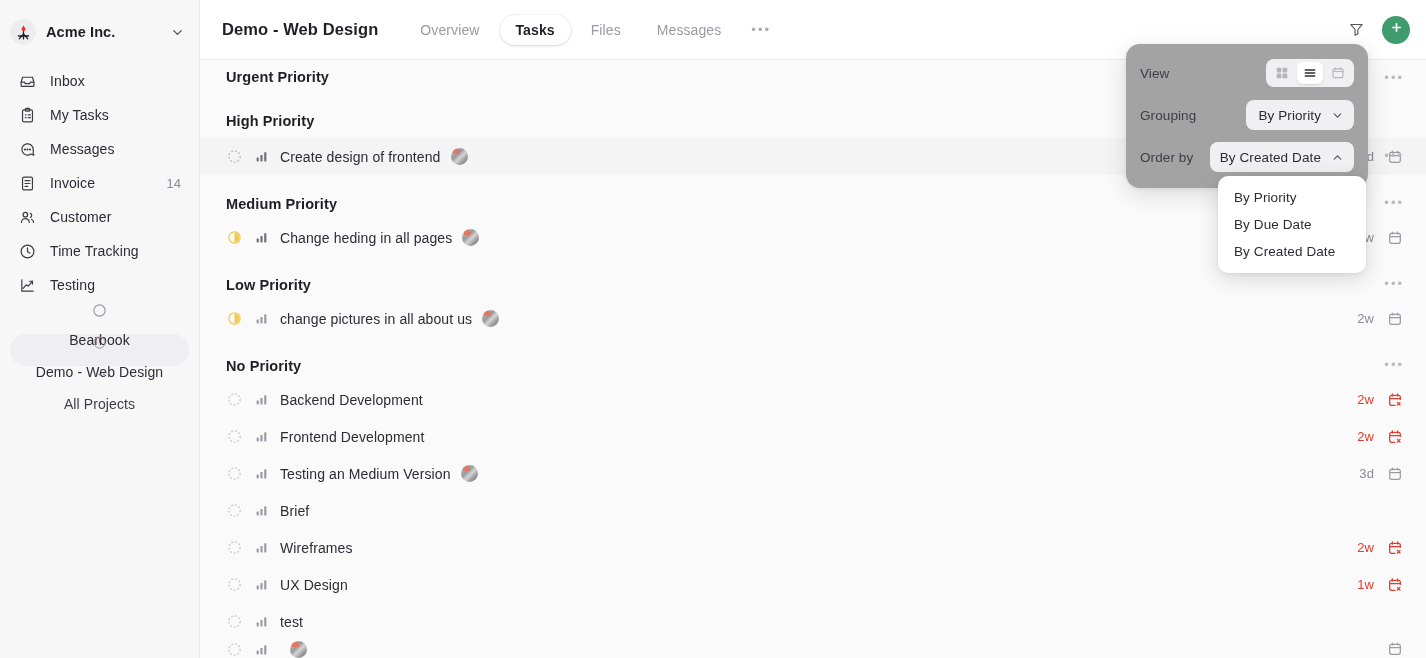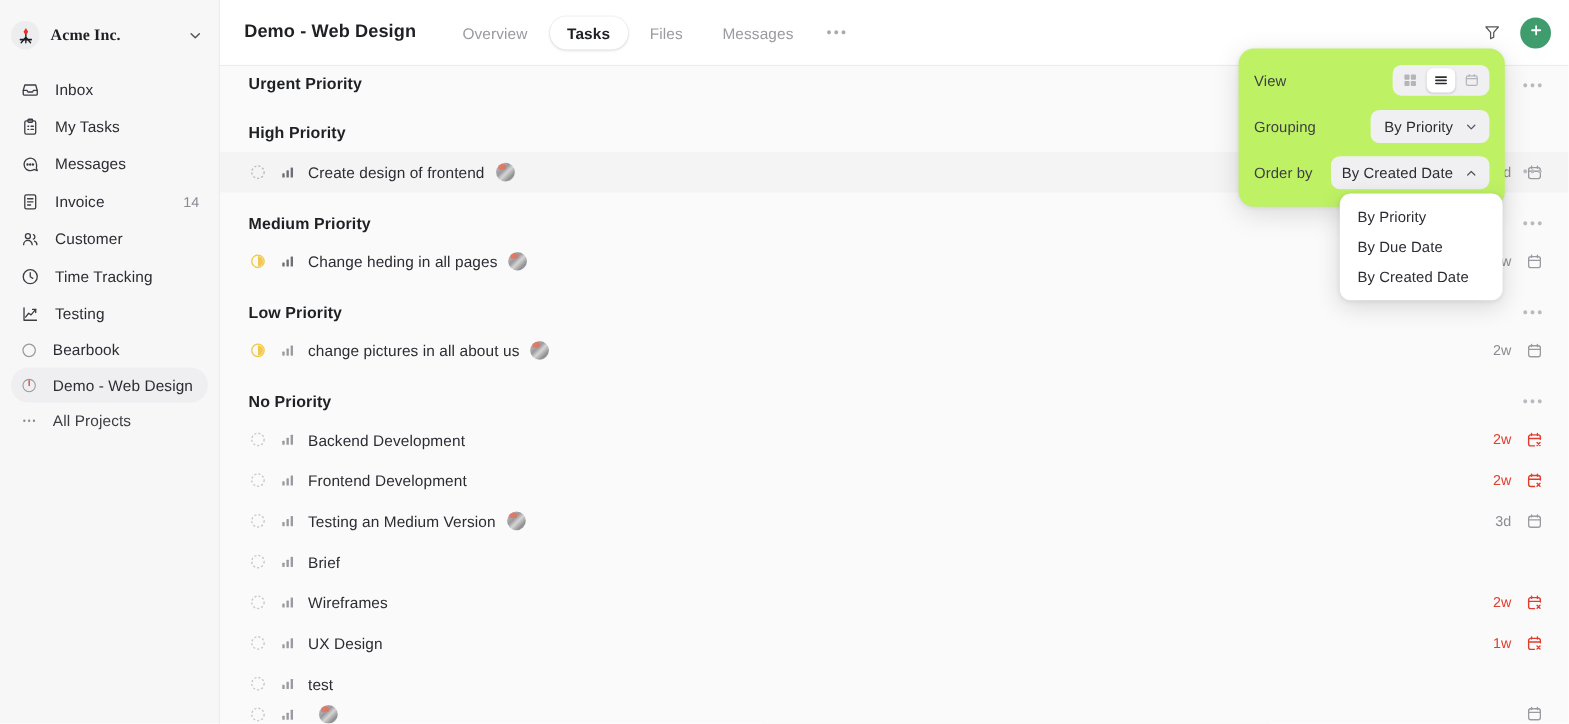--- a/index.html
+++ b/index.html
@@ -25,42 +25,42 @@
     height: 64px; padding: 0 14px 0 10px;
     gap: 10px; cursor: pointer;
   }
   .org-logo {
     width: 26px; height: 26px; border-radius: 50%;
     background: #ededef; flex: 0 0 26px;
     display: flex; align-items: center; justify-content: center;
   }
   .org-name {
     font-size: 14.5px; font-weight: 700; color: #1f2024;
-    letter-spacing: .1px; flex: 1; font-family: Liberation Serif, serif;
+    letter-spacing: .1px; flex: 1;
   }
   .chev { color: #55565c; display:flex; align-items:center; }
 
   .nav { padding: 0 10px; }
   .nav-item {
     display: flex; align-items: center; gap: 14px;
     height: 34px; padding: 0 8px; border-radius: 8px;
     cursor: pointer; color: #2c2d33; justify-content: space-between;
   }
   .nav-item .ic { width: 18px; height: 18px; flex:0 0 18px; display:flex; align-items:center; justify-content:center; color:#3d3e44; }
   .nav-label { font-size: 14px; color: #2c2d33; flex: 1; letter-spacing:.1px; }
   .nav-badge { font-size: 13px; color: #8b8c93; }
 
   .section-label {
     font-size: 13px; color: #8b8c93;
     padding: 18px 18px 6px 18px; letter-spacing:.1px;
   }
   .proj-item {
     display:flex; align-items:center; gap:14px;
     height: 32px; margin: 0 10px; padding: 0 8px;
-    border-radius: 16px; cursor:pointer;
+    border-radius: 16px; cursor:pointer;flex-direction:column;
   }
   .proj-item.active { background:#efeff1; }
   .proj-dot { width:16px; height:16px; flex:0 0 16px; display:flex; align-items:center; justify-content:center; }
   .proj-label { font-size: 14px; color:#2c2d33; letter-spacing:.1px; }
   .proj-item.dots .proj-dot { color:#8b8c93; }
   .proj-item.dots .proj-label { color:#3d3e44; }
 
   
   .main { flex: 1; height: 658px; position: relative; background:#ffffff; display:flex; flex-direction:column; }
   .topbar {
@@ -120,21 +120,21 @@
   .spacer { flex:1; }
   .due { font-size: 13px; color:#8b8c93; margin-right: 12px; letter-spacing:.1px; }
   .due.overdue { color:#e13c2d; }
   .cal-ic { width:18px;height:18px;flex:0 0 18px; display:flex;align-items:center;justify-content:center; color:#9a9ba1; }
   .cal-ic.overdue { color:#e13c2d; }
   .group-dots { position:absolute; right:22px; color:#b9babf; letter-spacing:2px; font-size:13px; cursor:pointer; }
 
   
   .panel {
     position:absolute; right: 58px; top: 44px;
-    width: 242px; background:#bef264;
+    width: 242px; background:#a3a3a3;
     border-radius: 14px;
     box-shadow: 0 6px 24px rgba(0,0,0,.13), 0 1px 4px rgba(0,0,0,.07);
     padding: 12px 14px 14px 14px;
     z-index: 40;
   }
   .prow { display:flex; align-items:center; height: 34px; margin-bottom: 8px; }
   .prow:last-child{ margin-bottom:0; }
   .plabel { font-size: 13.5px; color:#3d3e44; letter-spacing:.1px; }
   .seg {
     margin-left:auto; display:flex; align-items:center;

